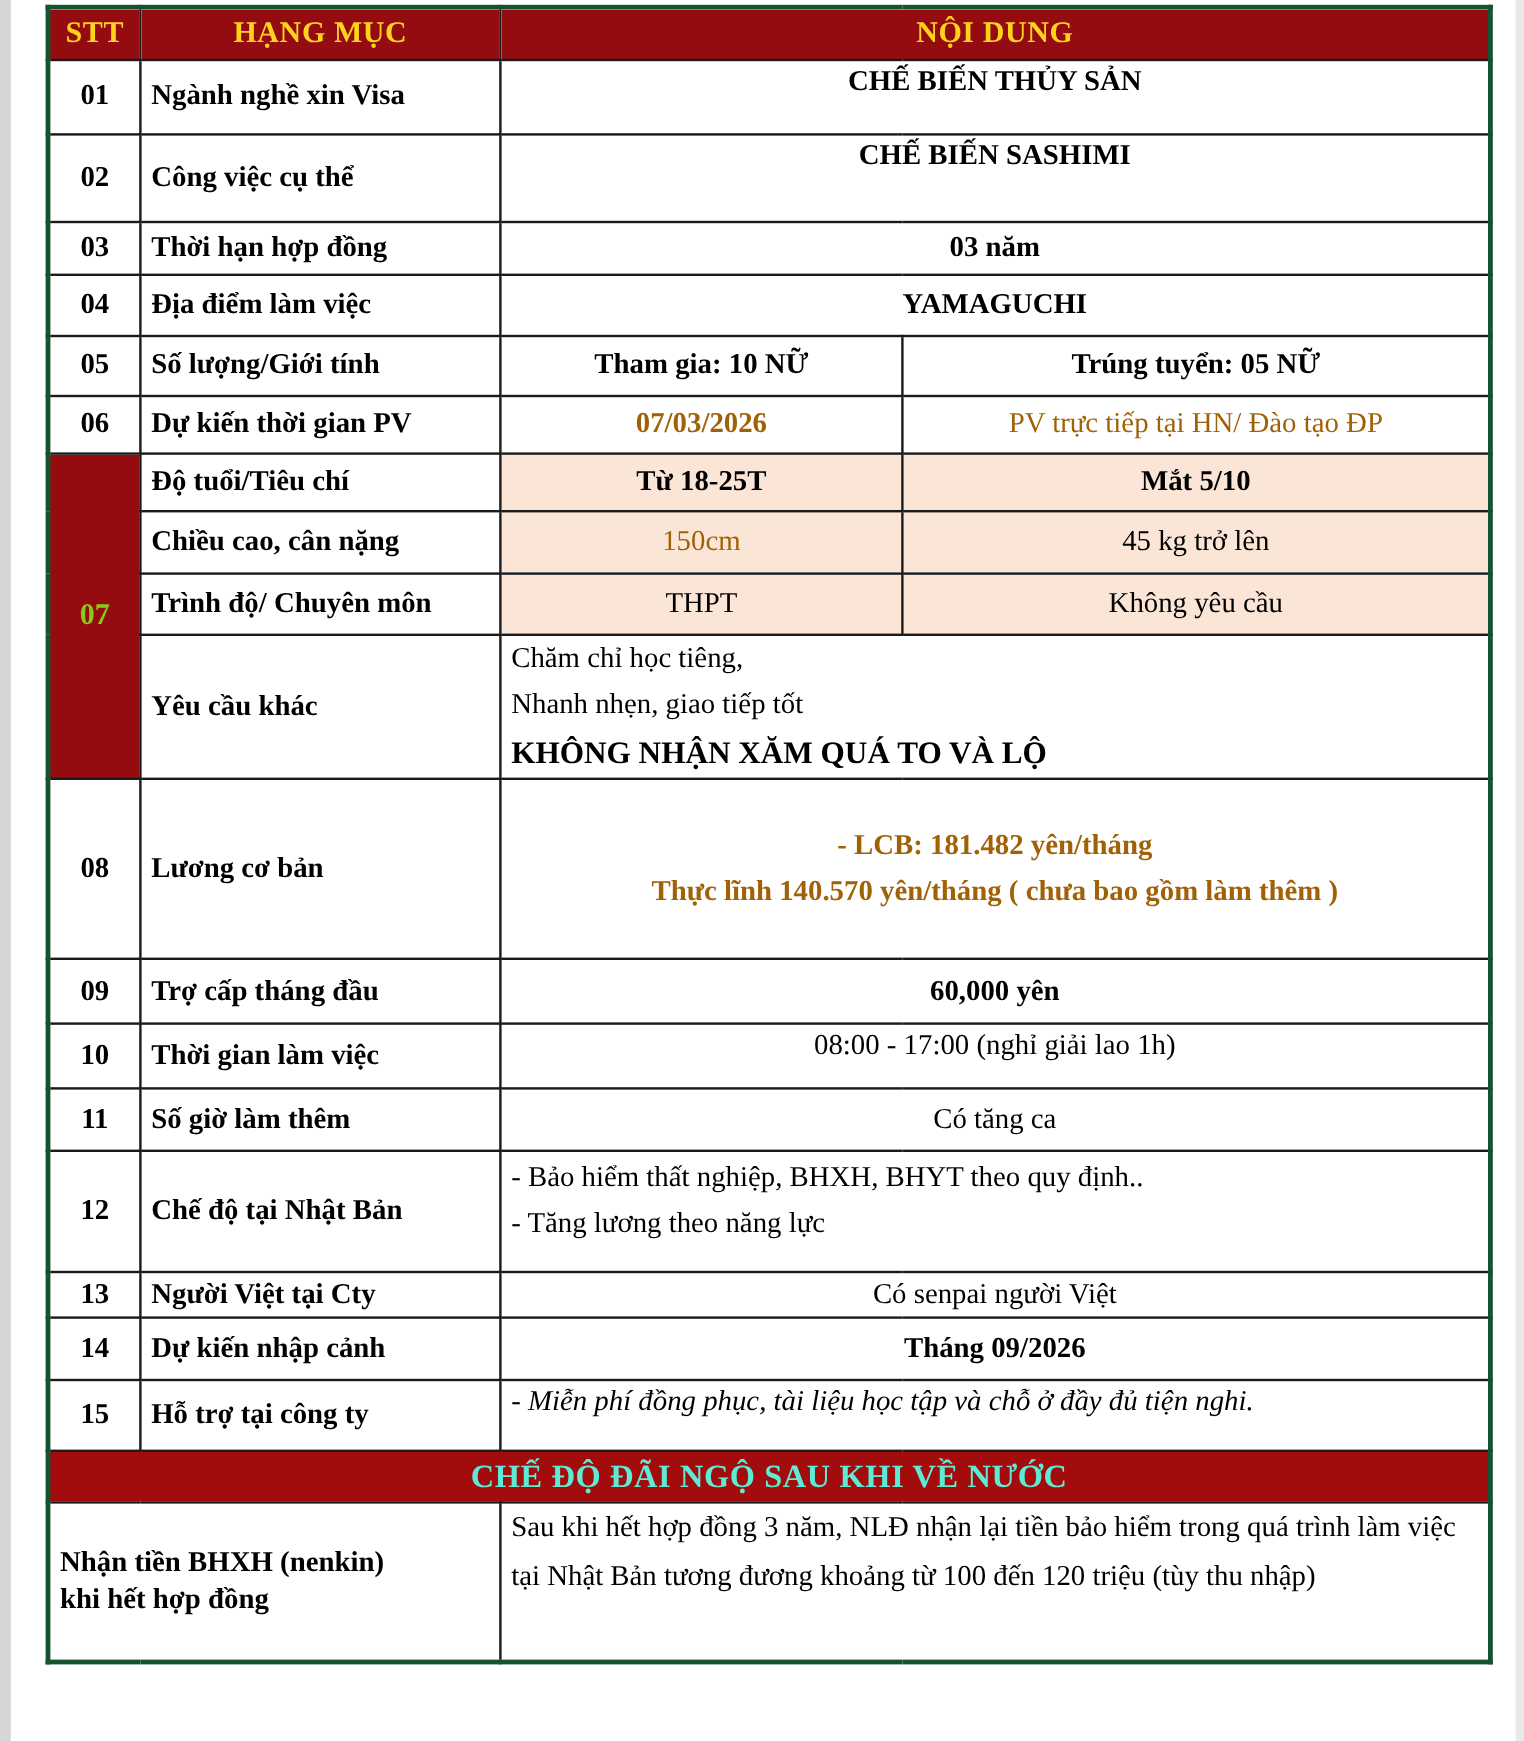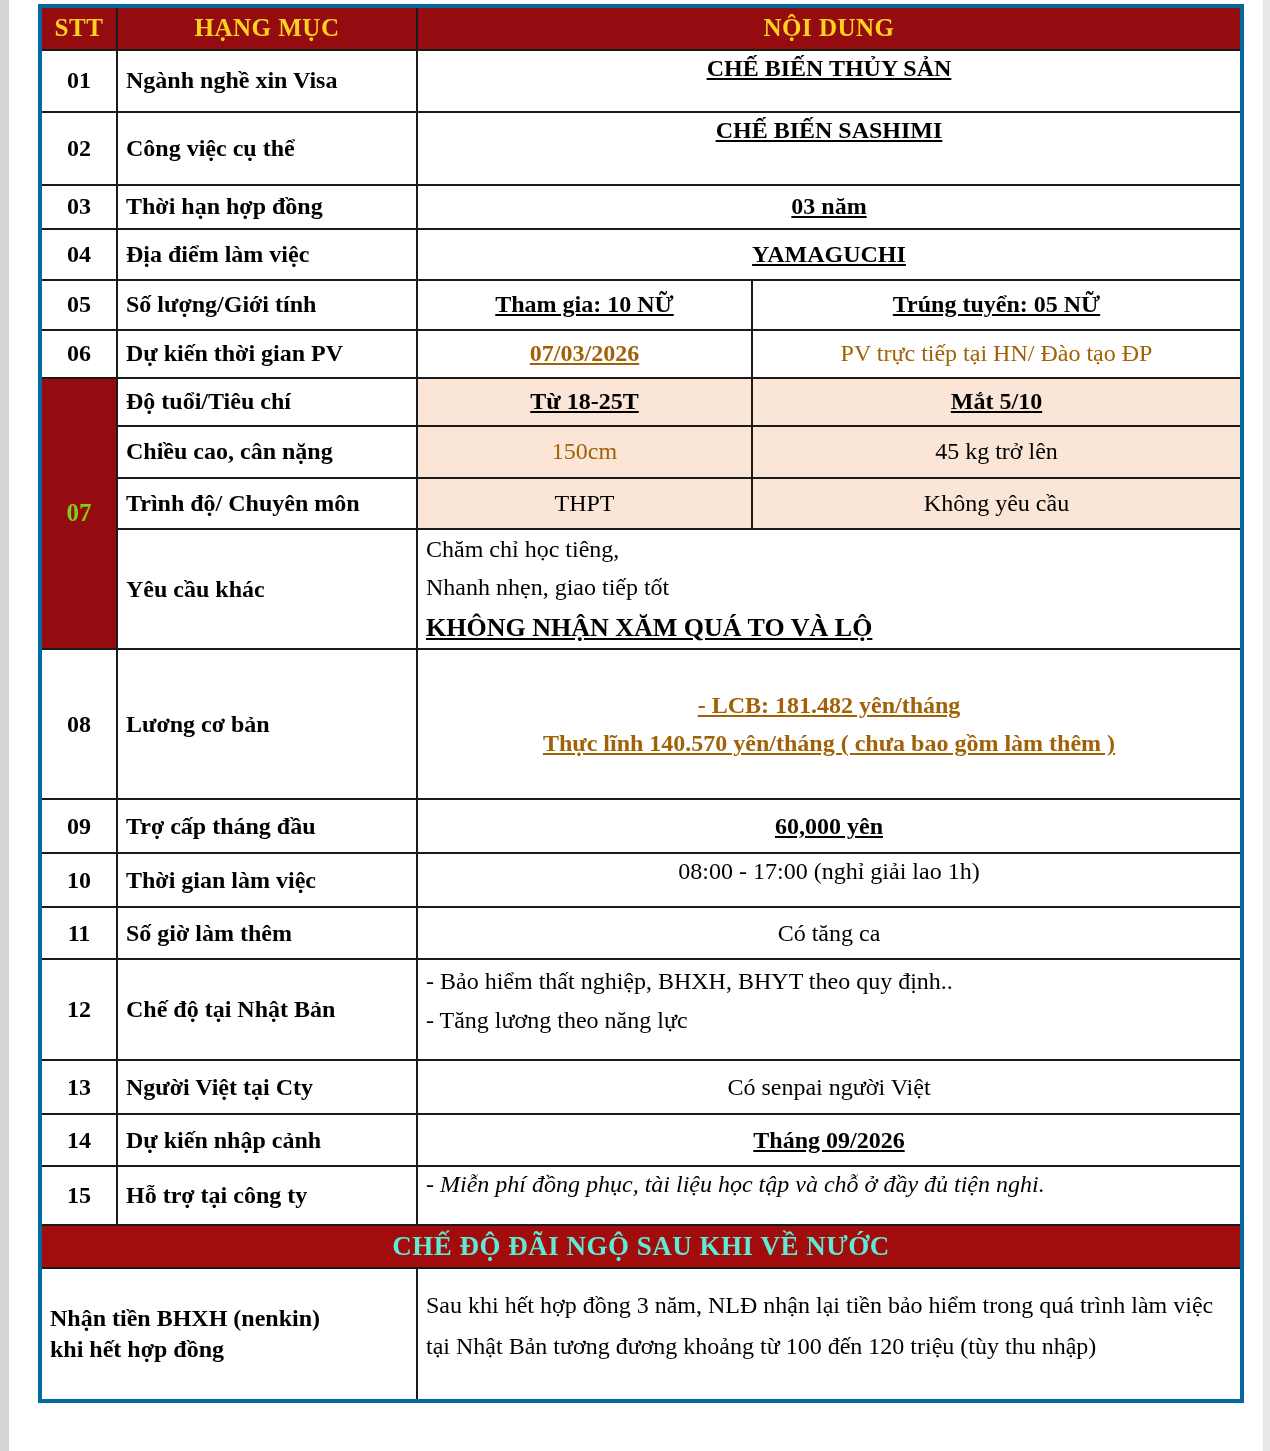--- a/index.html
+++ b/index.html
@@ -6,39 +6,39 @@
   body{
     width:1270px;height:1451px;position:relative;background:#ffffff;
     font-family:"Liberation Serif","DejaVu Serif",serif;color:#000;overflow:hidden;
   }
   .scan-edge-left{position:absolute;left:0;top:0;width:9px;height:1451px;background:#d6d6d6;}
   .scan-edge-right{position:absolute;right:0;top:0;width:7px;height:1451px;background:#e9e9e9;}
 
   table.doc{
     border-collapse:collapse;table-layout:fixed;
     position:absolute;left:38px;top:4px;width:1202px;
-    border:4px solid #0369a1;
+    border:4px solid #14532d;
   }
   td{border:2px solid #1a1a1a;padding:0;font-size:24px;line-height:1.3;overflow:hidden;}
 
   .hdr{background:#950C10;color:#FFD21E;font-weight:bold;text-align:center;font-size:25px;letter-spacing:.5px;}
   .num{font-weight:bold;text-align:center;font-size:24px;}
   .lbl{font-weight:bold;text-align:left;padding-left:8px;font-size:24px;}
   .val{text-align:center;}
-  .bold{font-weight:bold;text-decoration:underline;}
+  .bold{font-weight:bold;}
   .red{color:#a16207;}
   .peach{background:#FBE5D6;}
   .top{vertical-align:top;}
   .leftpad{text-align:left;padding-left:8px;padding-right:6px;}
   .italic{font-style:italic;}
   .darkcell{background:#950C10;color:#84cc16;font-weight:bold;text-align:center;font-size:25px;}
   .banner-cell{background:#A30C0C;color:#5eead4;font-weight:bold;text-align:center;font-size:27px;letter-spacing:.5px;}
   .pt2{padding-top:2px;}
   .lh-tall{line-height:1.6;}
-  .footer-val{line-height:1.68;padding-top:16px;}
+  .footer-val{line-height:1.68;padding-top:0;}
 </style>
 </head>
 <body>
 
 <div class="scan-edge-left"></div>
 <div class="scan-edge-right"></div>
 
 <table class="doc">
   <colgroup>
     <col style="width:77px">
@@ -146,21 +146,21 @@
 
   <tr style="height:101px">
     <td class="num">12</td>
     <td class="lbl">Chế độ tại Nhật Bản</td>
     <td class="top leftpad lh-tall pt2" colspan="2">
       <div>- Bảo hiểm thất nghiệp, BHXH, BHYT theo quy định..</div>
       <div>- Tăng lương theo năng lực</div>
     </td>
   </tr>
 
-  <tr style="height:54px">
+  <tr style="height:38px">
     <td class="num">13</td>
     <td class="lbl">Người Việt tại Cty</td>
     <td class="val" colspan="2">Có senpai người Việt</td>
   </tr>
 
   <tr style="height:52px">
     <td class="num">14</td>
     <td class="lbl">Dự kiến nhập cảnh</td>
     <td class="val bold" colspan="2">Tháng 09/2026</td>
   </tr>

